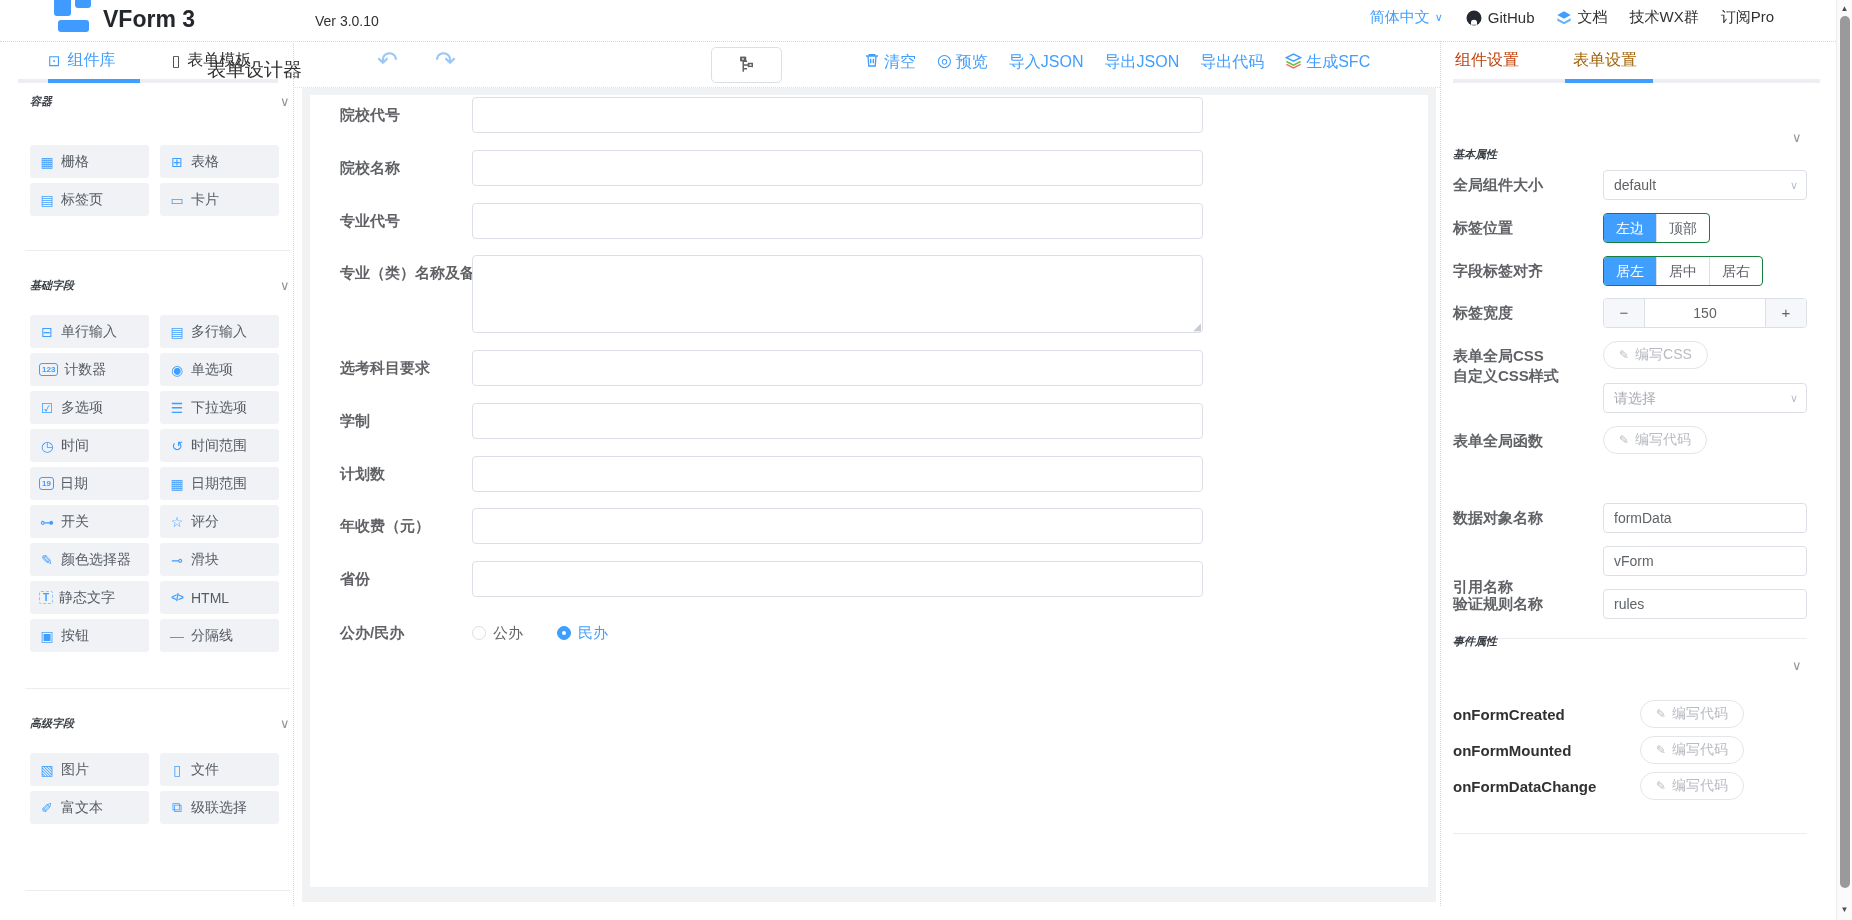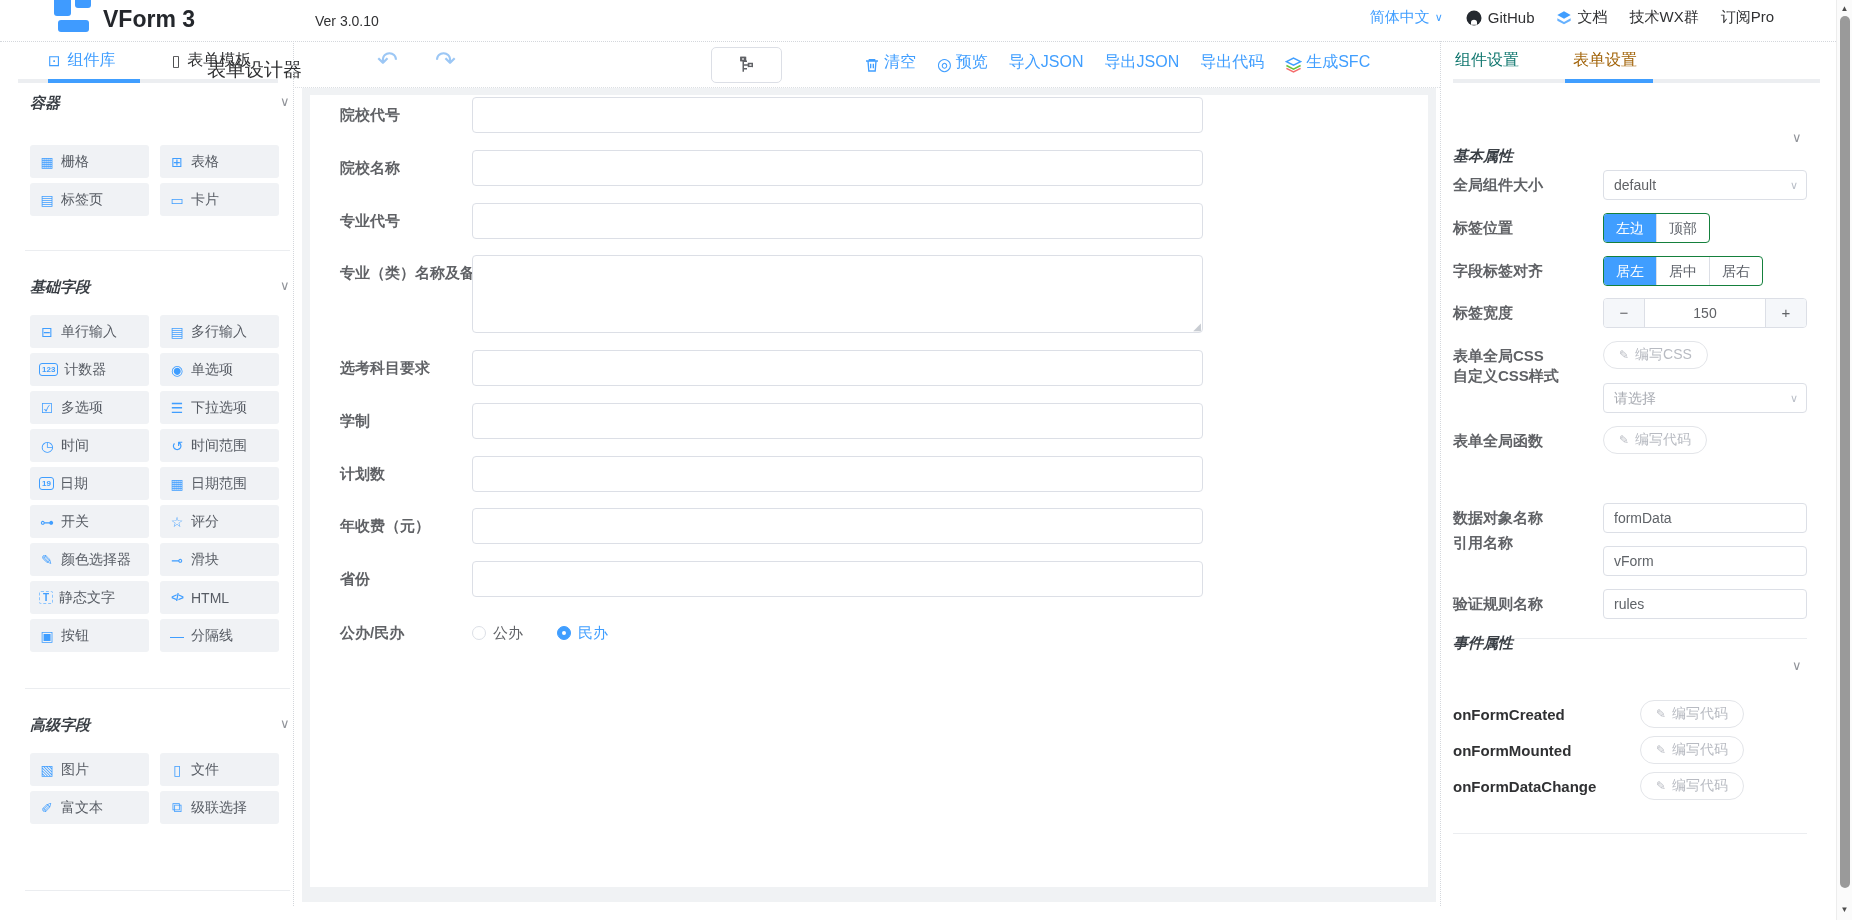--- a/index.html
+++ b/index.html
@@ -21,41 +21,41 @@
   
   .dot-h{left:0;width:1836px;top:41px;border-top:1px dotted #d4d7dc;}
   .dot-h2{left:293px;width:1147px;top:87px;border-top:1px dotted #dcdfe3;}
   .dot-v{top:41px;height:865px;border-left:1px dotted #d4d7dc;width:0;}
 
   
   .ltab{top:50px;display:flex;align-items:center;gap:7px;font-size:16px;cursor:pointer;}
   .ltab .ticon{font-size:15px;}
   .tabbar-gray{top:79px;height:4px;background:#eceef1;}
   .tabbar-blue{top:79px;height:4px;background:#409eff;}
-  .sec-title{left:30px;font-size:15px;font-weight:bold;font-style:italic;color:#3a3f45;}
+  .sec-title{left:30px;font-size:11px;font-weight:bold;font-style:italic;color:#3a3f45;}
   .sec-chev{left:280px;font-size:13px;color:#909399;cursor:pointer;}
   .cmp-grid{left:30px;width:250px;display:grid;grid-template-columns:119px 119px;column-gap:11px;row-gap:5px;}
   .cmp{height:33px;background:#f0f2f5;border-radius:3px;display:flex;align-items:center;
        padding-left:9px;box-sizing:border-box;font-size:14px;color:#565b63;cursor:move;}
   .ci{color:#409eff;font-size:14px;margin-right:6px;min-width:16px;text-align:center;flex:none;}
   .ci.num{font-size:8px;font-weight:bold;border:1px solid #409eff;border-radius:3px;padding:1px 2px;min-width:auto;}
   .ci.code{font-size:10px;font-weight:bold;letter-spacing:-1px;}
   .ci.dash{font-size:10px;font-weight:bold;border:1px dashed #8cc5ff;border-radius:2px;padding:0 3px;min-width:auto;}
   .ldiv{left:25px;width:265px;border-top:1px solid #ebedf0;}
 
   
   .undo,.redo{top:48px;font-size:25px;color:#9cc7f5;cursor:pointer;line-height:1;}
   .devgrp{left:490px;top:47px;height:36px;display:flex;border:1px solid #dcdfe6;border-radius:5px;overflow:hidden;background:#fff;box-sizing:border-box;}
   .dev{width:66px;display:flex;align-items:center;justify-content:center;font-size:16px;color:#5a5e66;border-left:1px solid #dcdfe6;cursor:pointer;}
   .dev:first-child{border-left:none;}
   .dev.active{background:#8a8f99;color:#fff;}
   .outline-btn{left:711px;top:47px;width:71px;height:36px;border:1px solid #dcdfe6;border-radius:5px;
        display:flex;align-items:center;justify-content:center;background:#fff;box-sizing:border-box;cursor:pointer;}
   .tb-actions{left:864px;top:52px;display:flex;gap:21px;align-items:center;font-size:16px;color:#409eff;}
-  .tb-act{display:flex;align-items:flex-end;gap:4px;cursor:pointer;white-space:nowrap;}
+  .tb-act{display:flex;align-items:flex-start;gap:4px;cursor:pointer;white-space:nowrap;}
   .eye-glyph{font-size:17px;line-height:1;}
 
   
   .canvas{left:302px;top:88px;width:1134px;height:814px;background:#f0f2f4;}
   .formpane{left:310px;top:95px;width:1118px;height:792px;background:#fff;}
   .flabel{left:340px;width:130px;height:36px;line-height:36px;font-size:15px;font-weight:600;color:#606266;white-space:nowrap;}
   .fctrl{left:472px;width:731px;height:36px;background:#fff;border:1px solid #dcdfe6;border-radius:4px;box-sizing:border-box;}
   .ftext{height:78px;position:relative;}
   .grip{position:absolute;right:1px;bottom:0px;font-size:10px;color:#c8ccd2;line-height:1;}
   .radio-row{left:472px;display:flex;gap:34px;align-items:center;height:36px;}
@@ -357,21 +357,21 @@
     <div class="radio">
       <span class="rdot"></span>
       <span>公办</span>
     </div>
     <div class="radio on">
       <span class="rdot"></span>
       <span>民办</span>
     </div>
   </div>
 
-  <div class="abs rtab" style="left:1455px;color:#0f766e">组件设置</div>
+  <div class="abs rtab" style="left:1455px;color:#c2410c">组件设置</div>
   <div class="abs rtab" style="left:1573px;color:#a16207">表单设置</div>
   <div class="abs tabbar-gray" style="left:1453px;width:367px"></div>
   <div class="abs tabbar-blue" style="left:1565px;width:88px"></div>
 
   <div class="abs sec-title" style="left:1453px;top:147px">基本属性</div>
   <div class="abs sec-chev" style="left:1792px;top:130px">∨</div>
 
   <div class="abs rlabel" style="top:170px">全局组件大小</div>
   <div class="abs rsel" style="top:170px">
     <span>default</span>
@@ -413,21 +413,21 @@
   <div class="abs rlabel" style="top:426px">表单全局函数</div>
   <div class="abs pill" style="left:1603px;top:426px">
     <span class="pic">✎</span>
     <span>编写代码</span>
   </div>
 
 
   <div class="abs rlabel" style="top:503px">数据对象名称</div>
   <div class="abs rinput" style="top:503px">formData</div>
 
-  <div class="abs rlabel" style="top:528px">引用名称</div>
+  <div class="abs rlabel" style="top:572px">引用名称</div>
   <div class="abs rinput" style="top:546px">vForm</div>
 
   <div class="abs rlabel" style="top:589px">验证规则名称</div>
   <div class="abs rinput" style="top:589px">rules</div>
 
   <div class="abs rdiv" style="top:638px"></div>
 
   <div class="abs sec-title" style="left:1453px;top:634px">事件属性</div>
   <div class="abs sec-chev" style="left:1792px;top:658px">∨</div>
 

